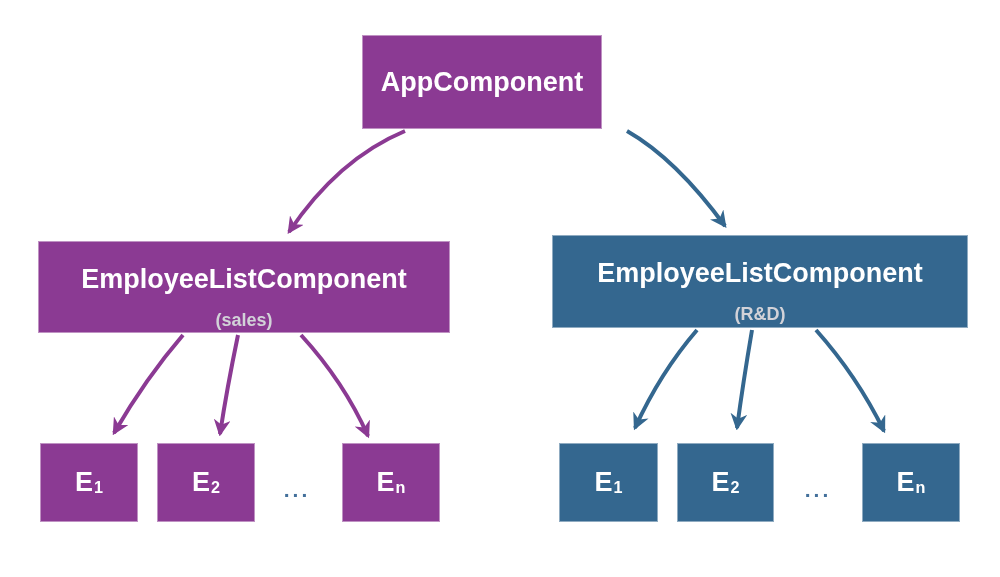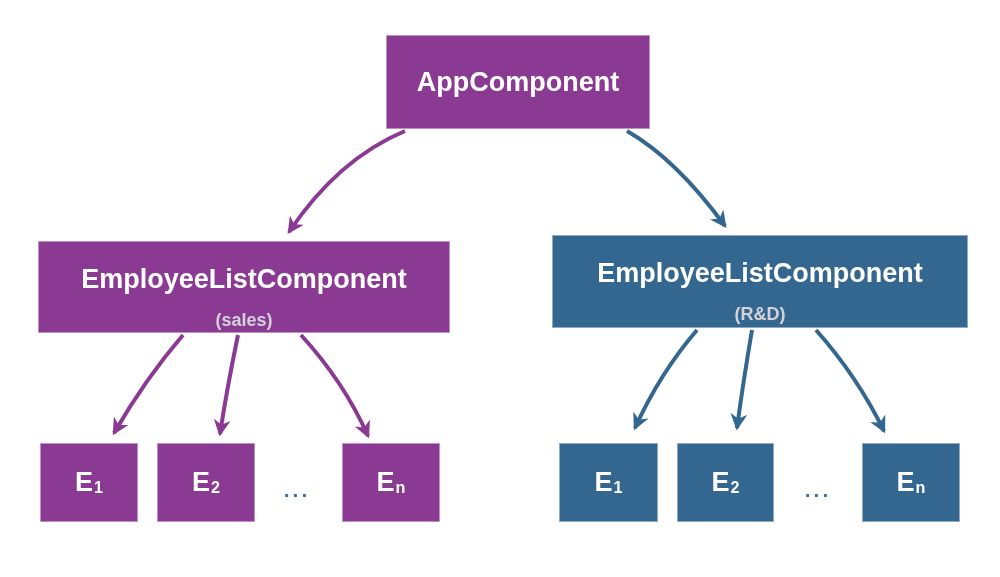--- a/index.html
+++ b/index.html
@@ -24,21 +24,21 @@
     align-items: center;
     justify-content: center;
     color: #ffffff;
     font-weight: bold;
     text-align: center;
     box-sizing: border-box;
     border: 1px solid rgba(255,255,255,0.45);
   }
   .purple { background: #8b3a93; }
   .blue   { background: #34678f; }
-  .node-app      { left: 362px; top: 35px;  width: 264px; height: 94px; font-size: 27px; margin-left: 24px; }
+  .node-app      { left: 362px; top: 35px;  width: 240px; height: 94px; font-size: 27px; }
   .node-list-l   { left: 38px;  top: 241px; width: 412px; height: 92px; }
   .node-list-r   { left: 552px; top: 235px; width: 416px; height: 93px; }
   .list-title    { font-size: 27px; line-height: 30px; margin-top: 20px; }
   .list-subtitle { font-size: 18px; line-height: 21px; color: #d2d2d8; margin-top: 16px; }
   .node-e { width: 98px; height: 79px; font-size: 27px; }
   .e-l1 { left: 40px;  top: 443px; }
   .e-l2 { left: 157px; top: 443px; }
   .e-ln { left: 342px; top: 443px; }
   .e-r1 { left: 559px; top: 443px; width: 99px; }
   .e-r2 { left: 677px; top: 443px; width: 97px; }

